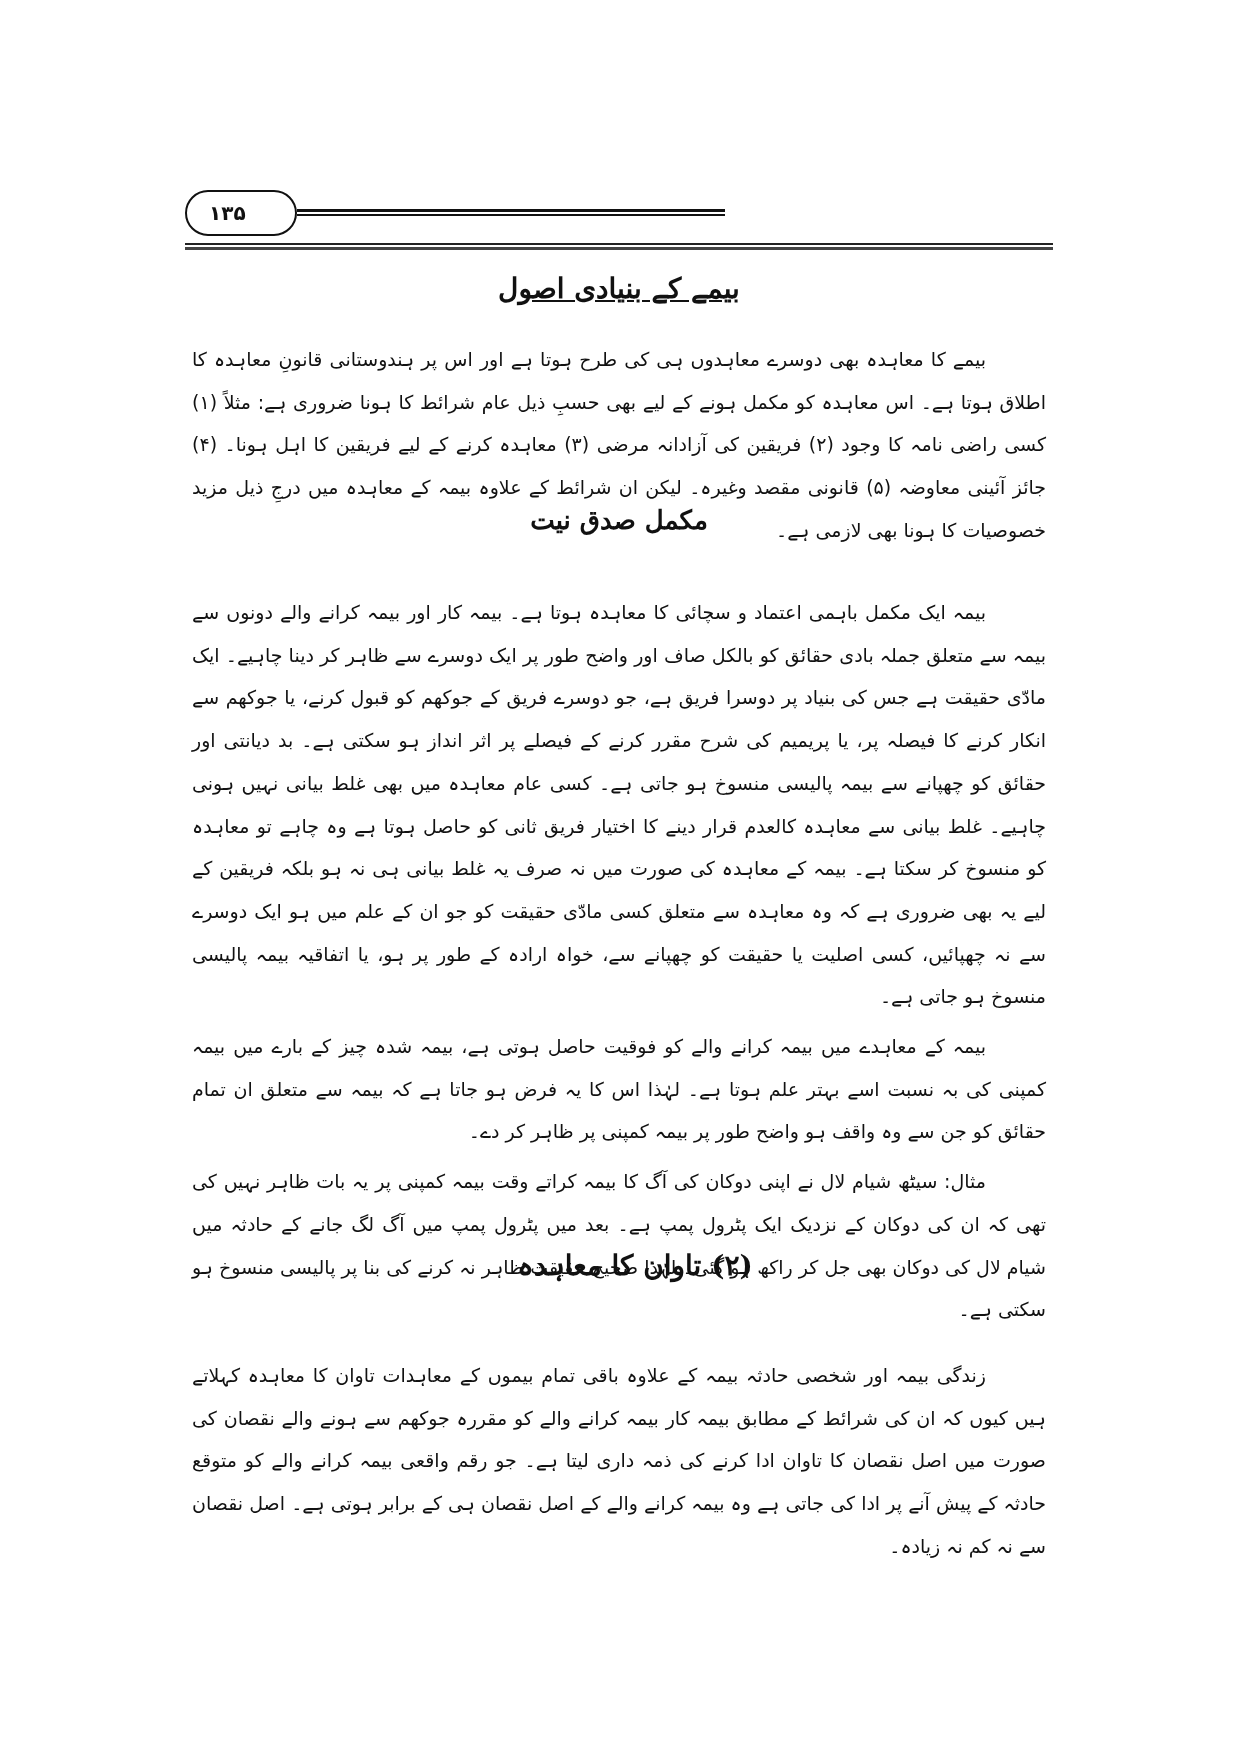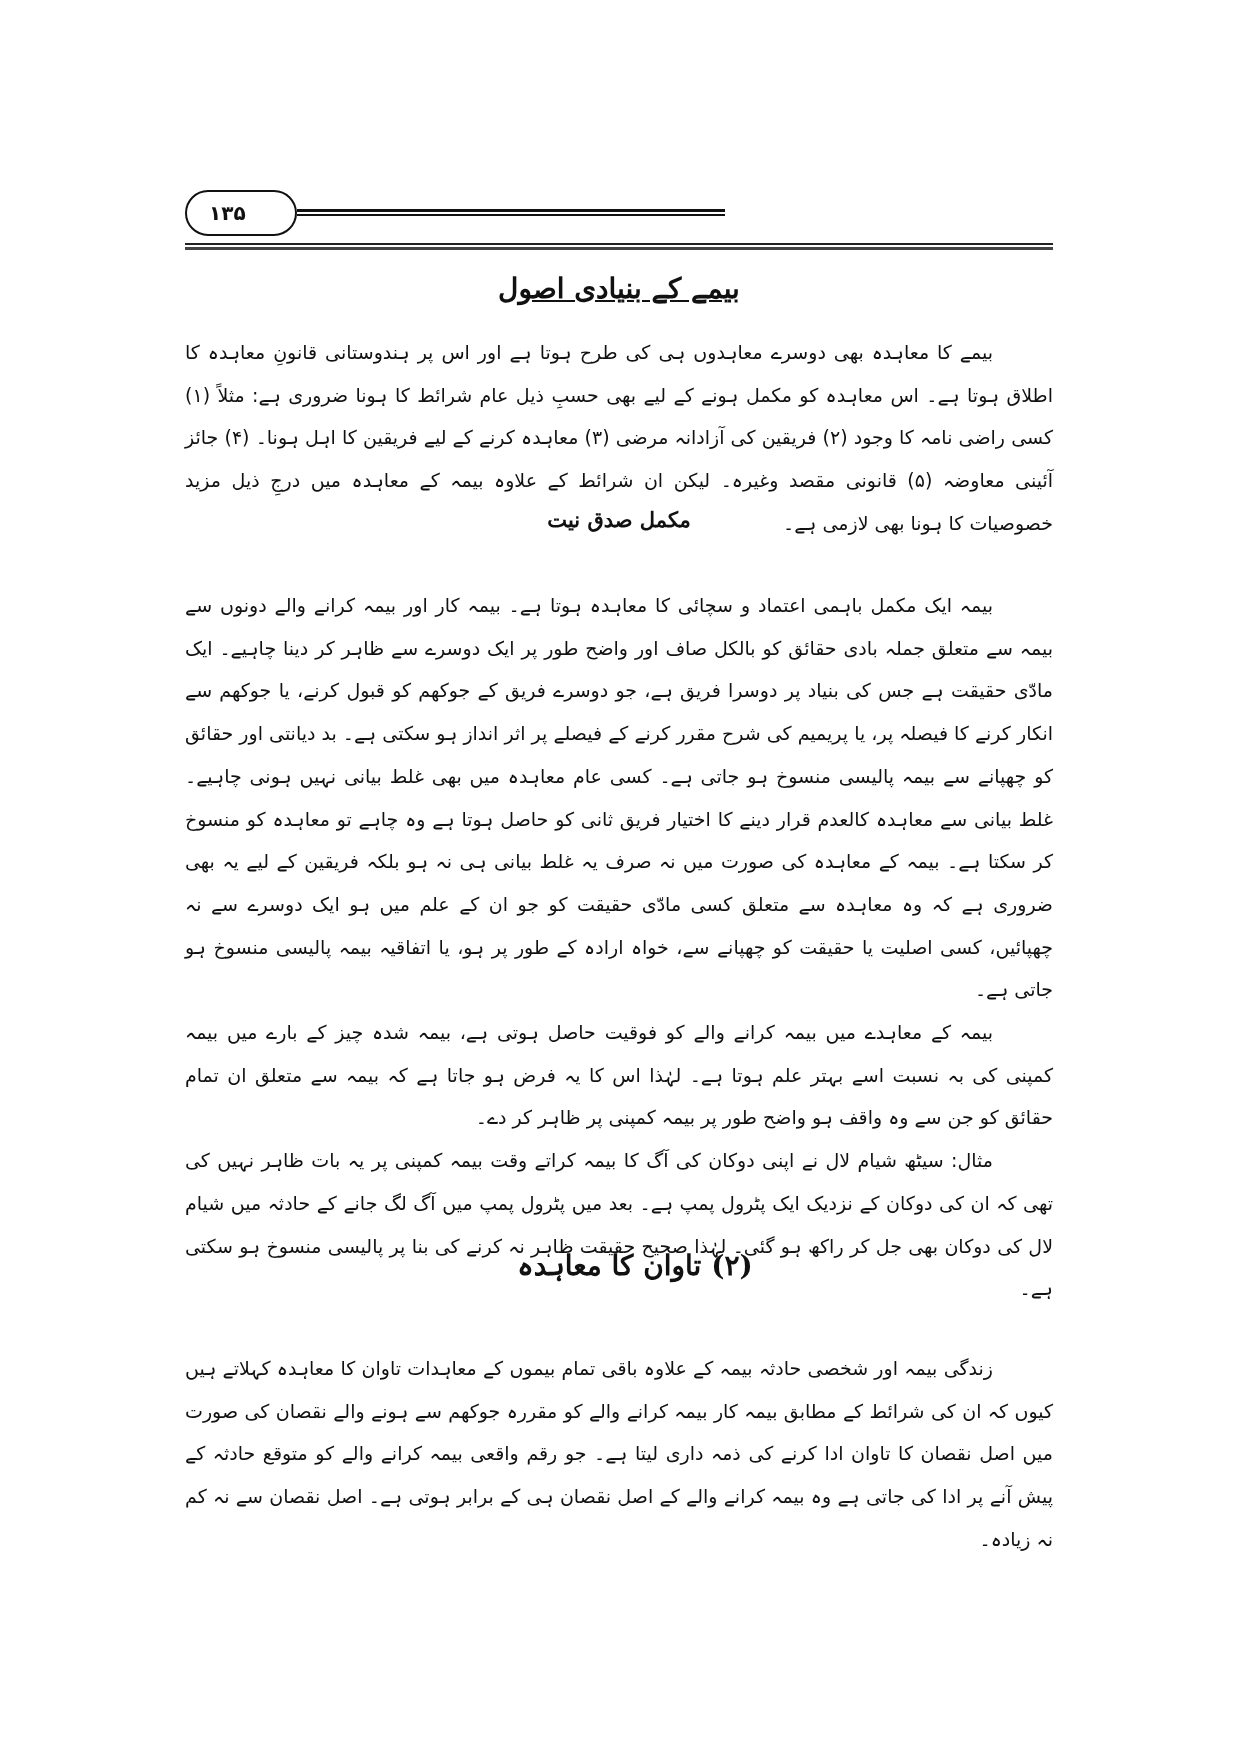--- a/index.html
+++ b/index.html
@@ -21,23 +21,23 @@
   .rule { position:absolute; left:0; right:0; top:53px; height:7px; }
   .rule .l1 { position:absolute; left:0; right:0; top:0; height:2px; background:#222; }
   .rule .l2 { position:absolute; left:0; right:0; top:4px; height:3px; background:#444; }
 
   
   .text { position:absolute; left:185px; width:868px; direction:rtl; text-align:justify;
           text-align-last:right; font-size:19px; line-height:42.7px; font-family:"DejaVu Sans", sans-serif; }
   .heading { position:absolute; left:185px; width:868px; text-align:center; direction:rtl;
              font-weight:bold; font-family:"DejaVu Serif", serif; }
   .h-main { top:264px; font-size:28px; line-height:50px;text-decoration:underline; }
-  .h-sub1 { top:495px; font-size:21px; line-height:50px; }
+  .h-sub1 { top:495px; font-size:26px; line-height:50px; }
   .h-sub2 { top:1225px; font-size:28px; line-height:50px; }
-  p { margin:0; }
+  p { margin:7px; }
   .indent { text-indent:60px; }
 </style>
 </head>
 <body>
 
 <div class="page">
 
   <div class="hdr">
     <div class="connector">
         <div class="l1"></div>

